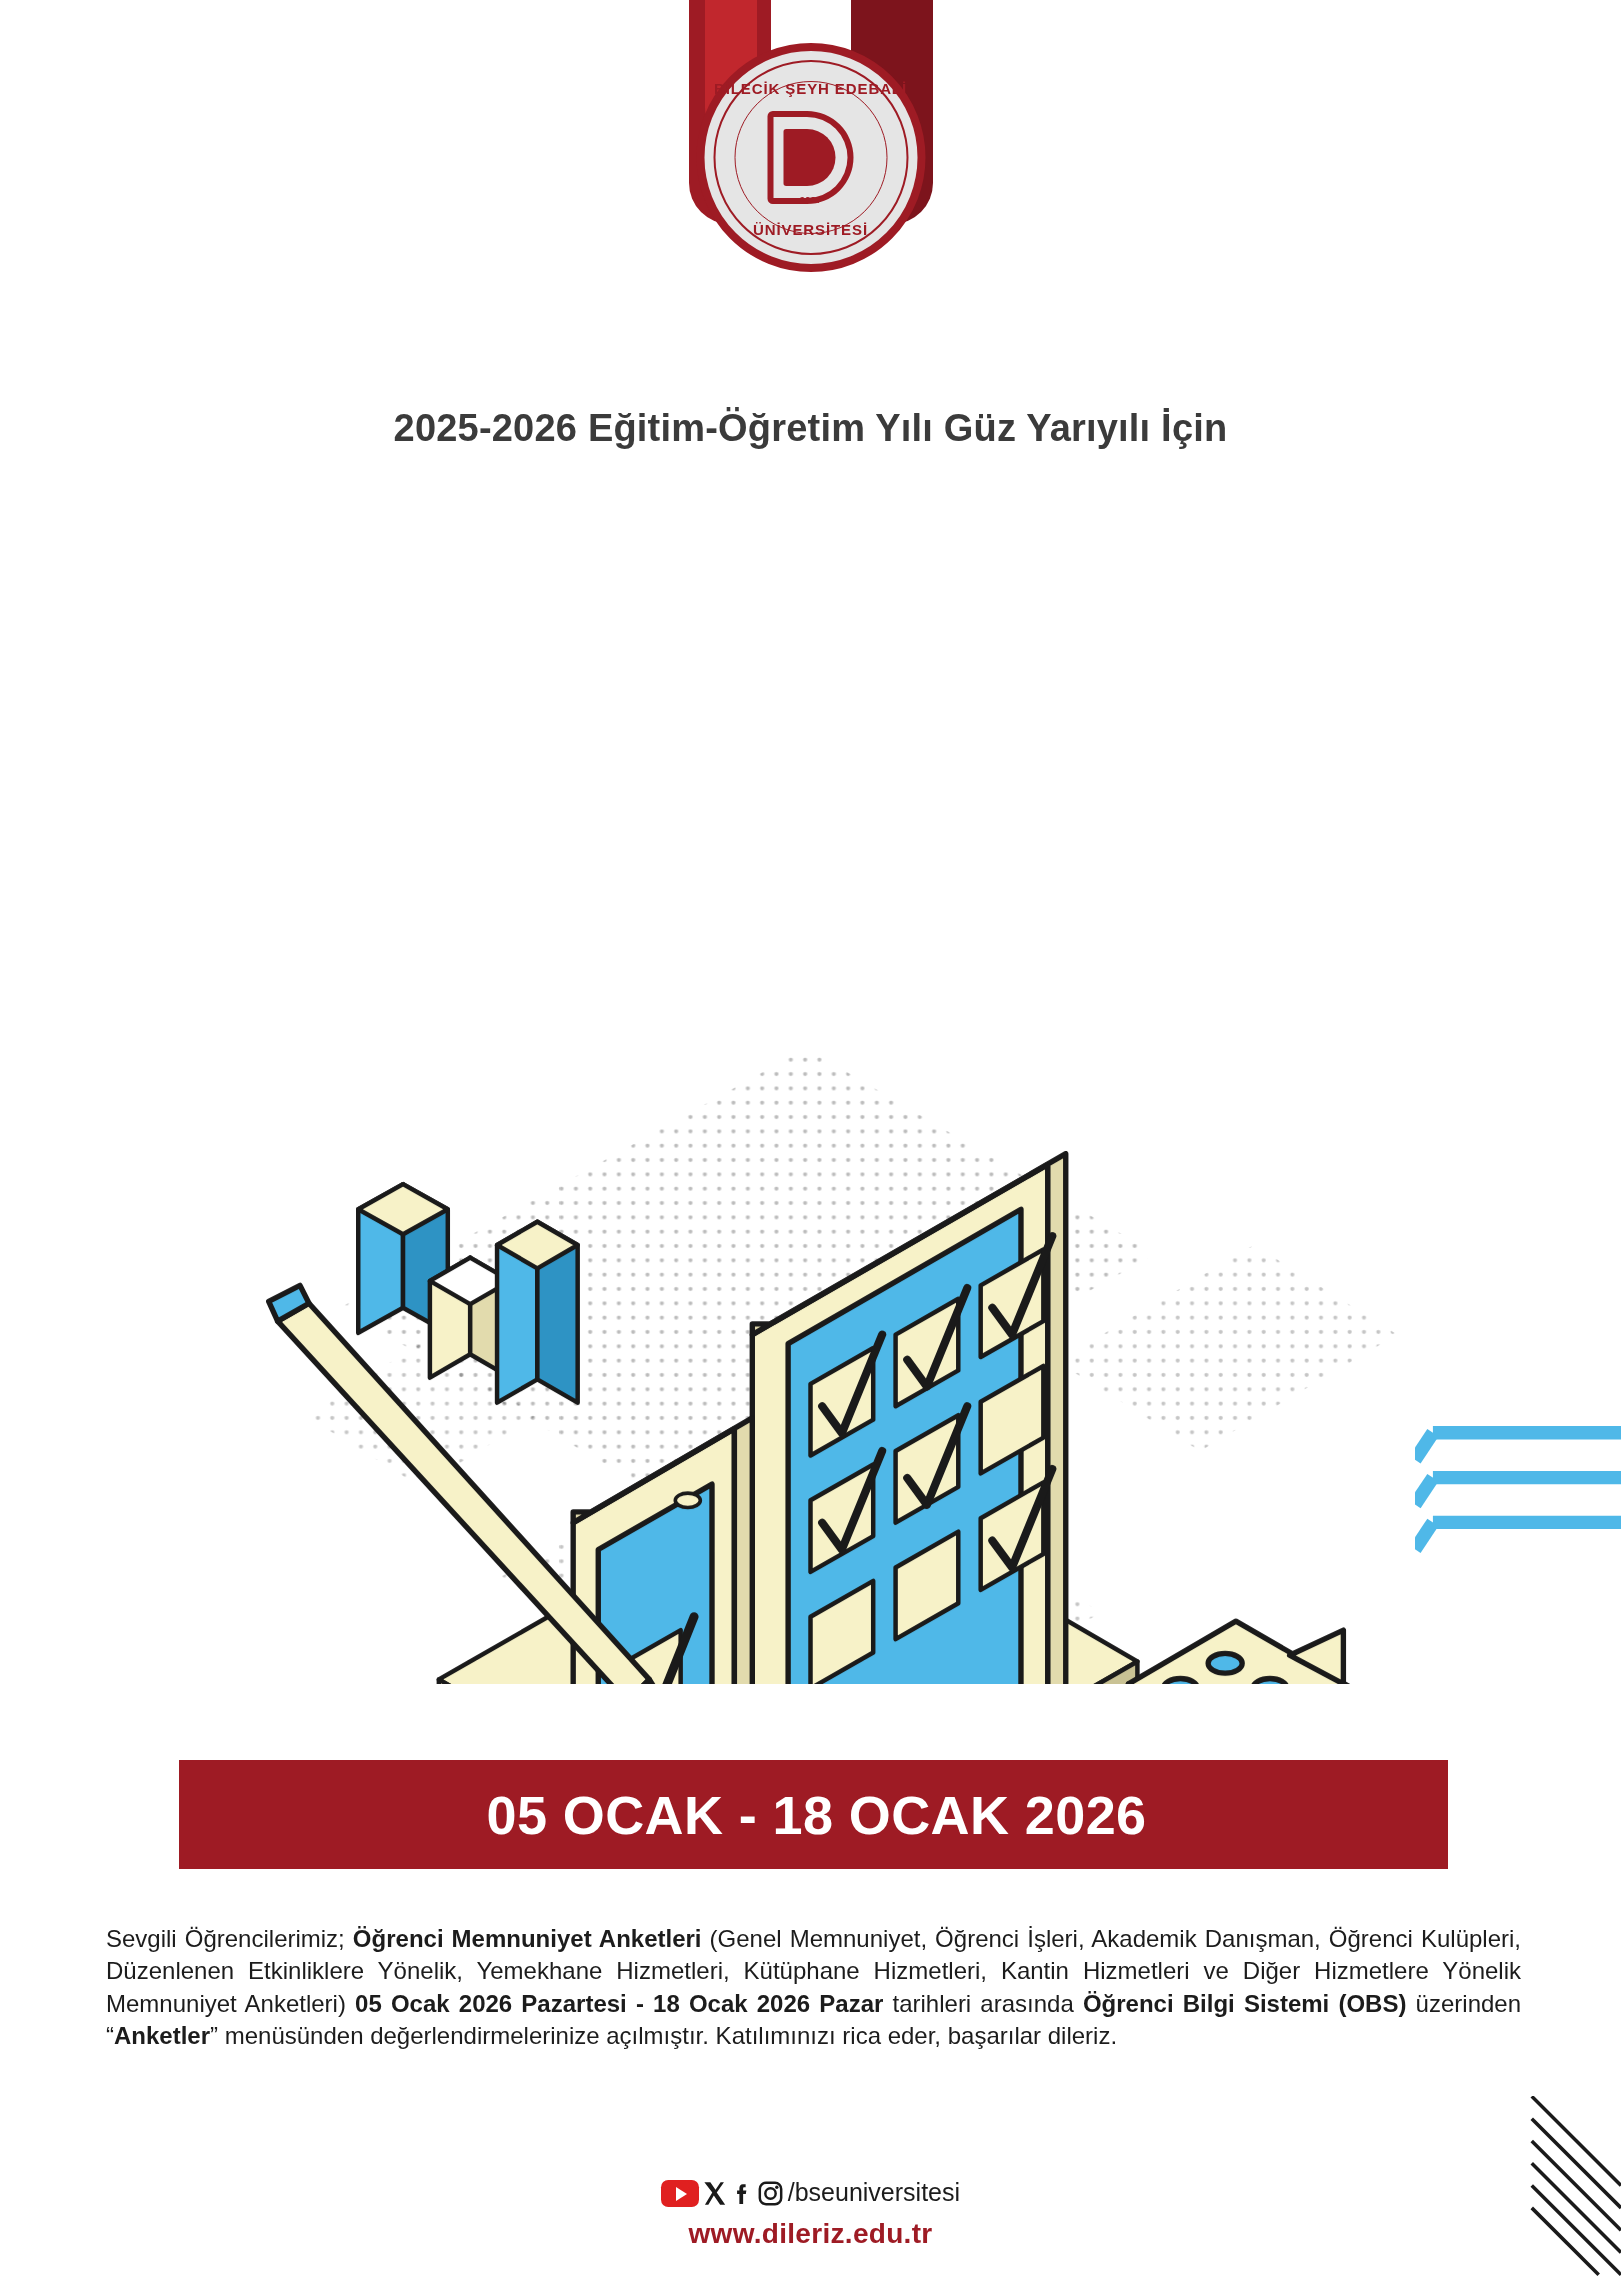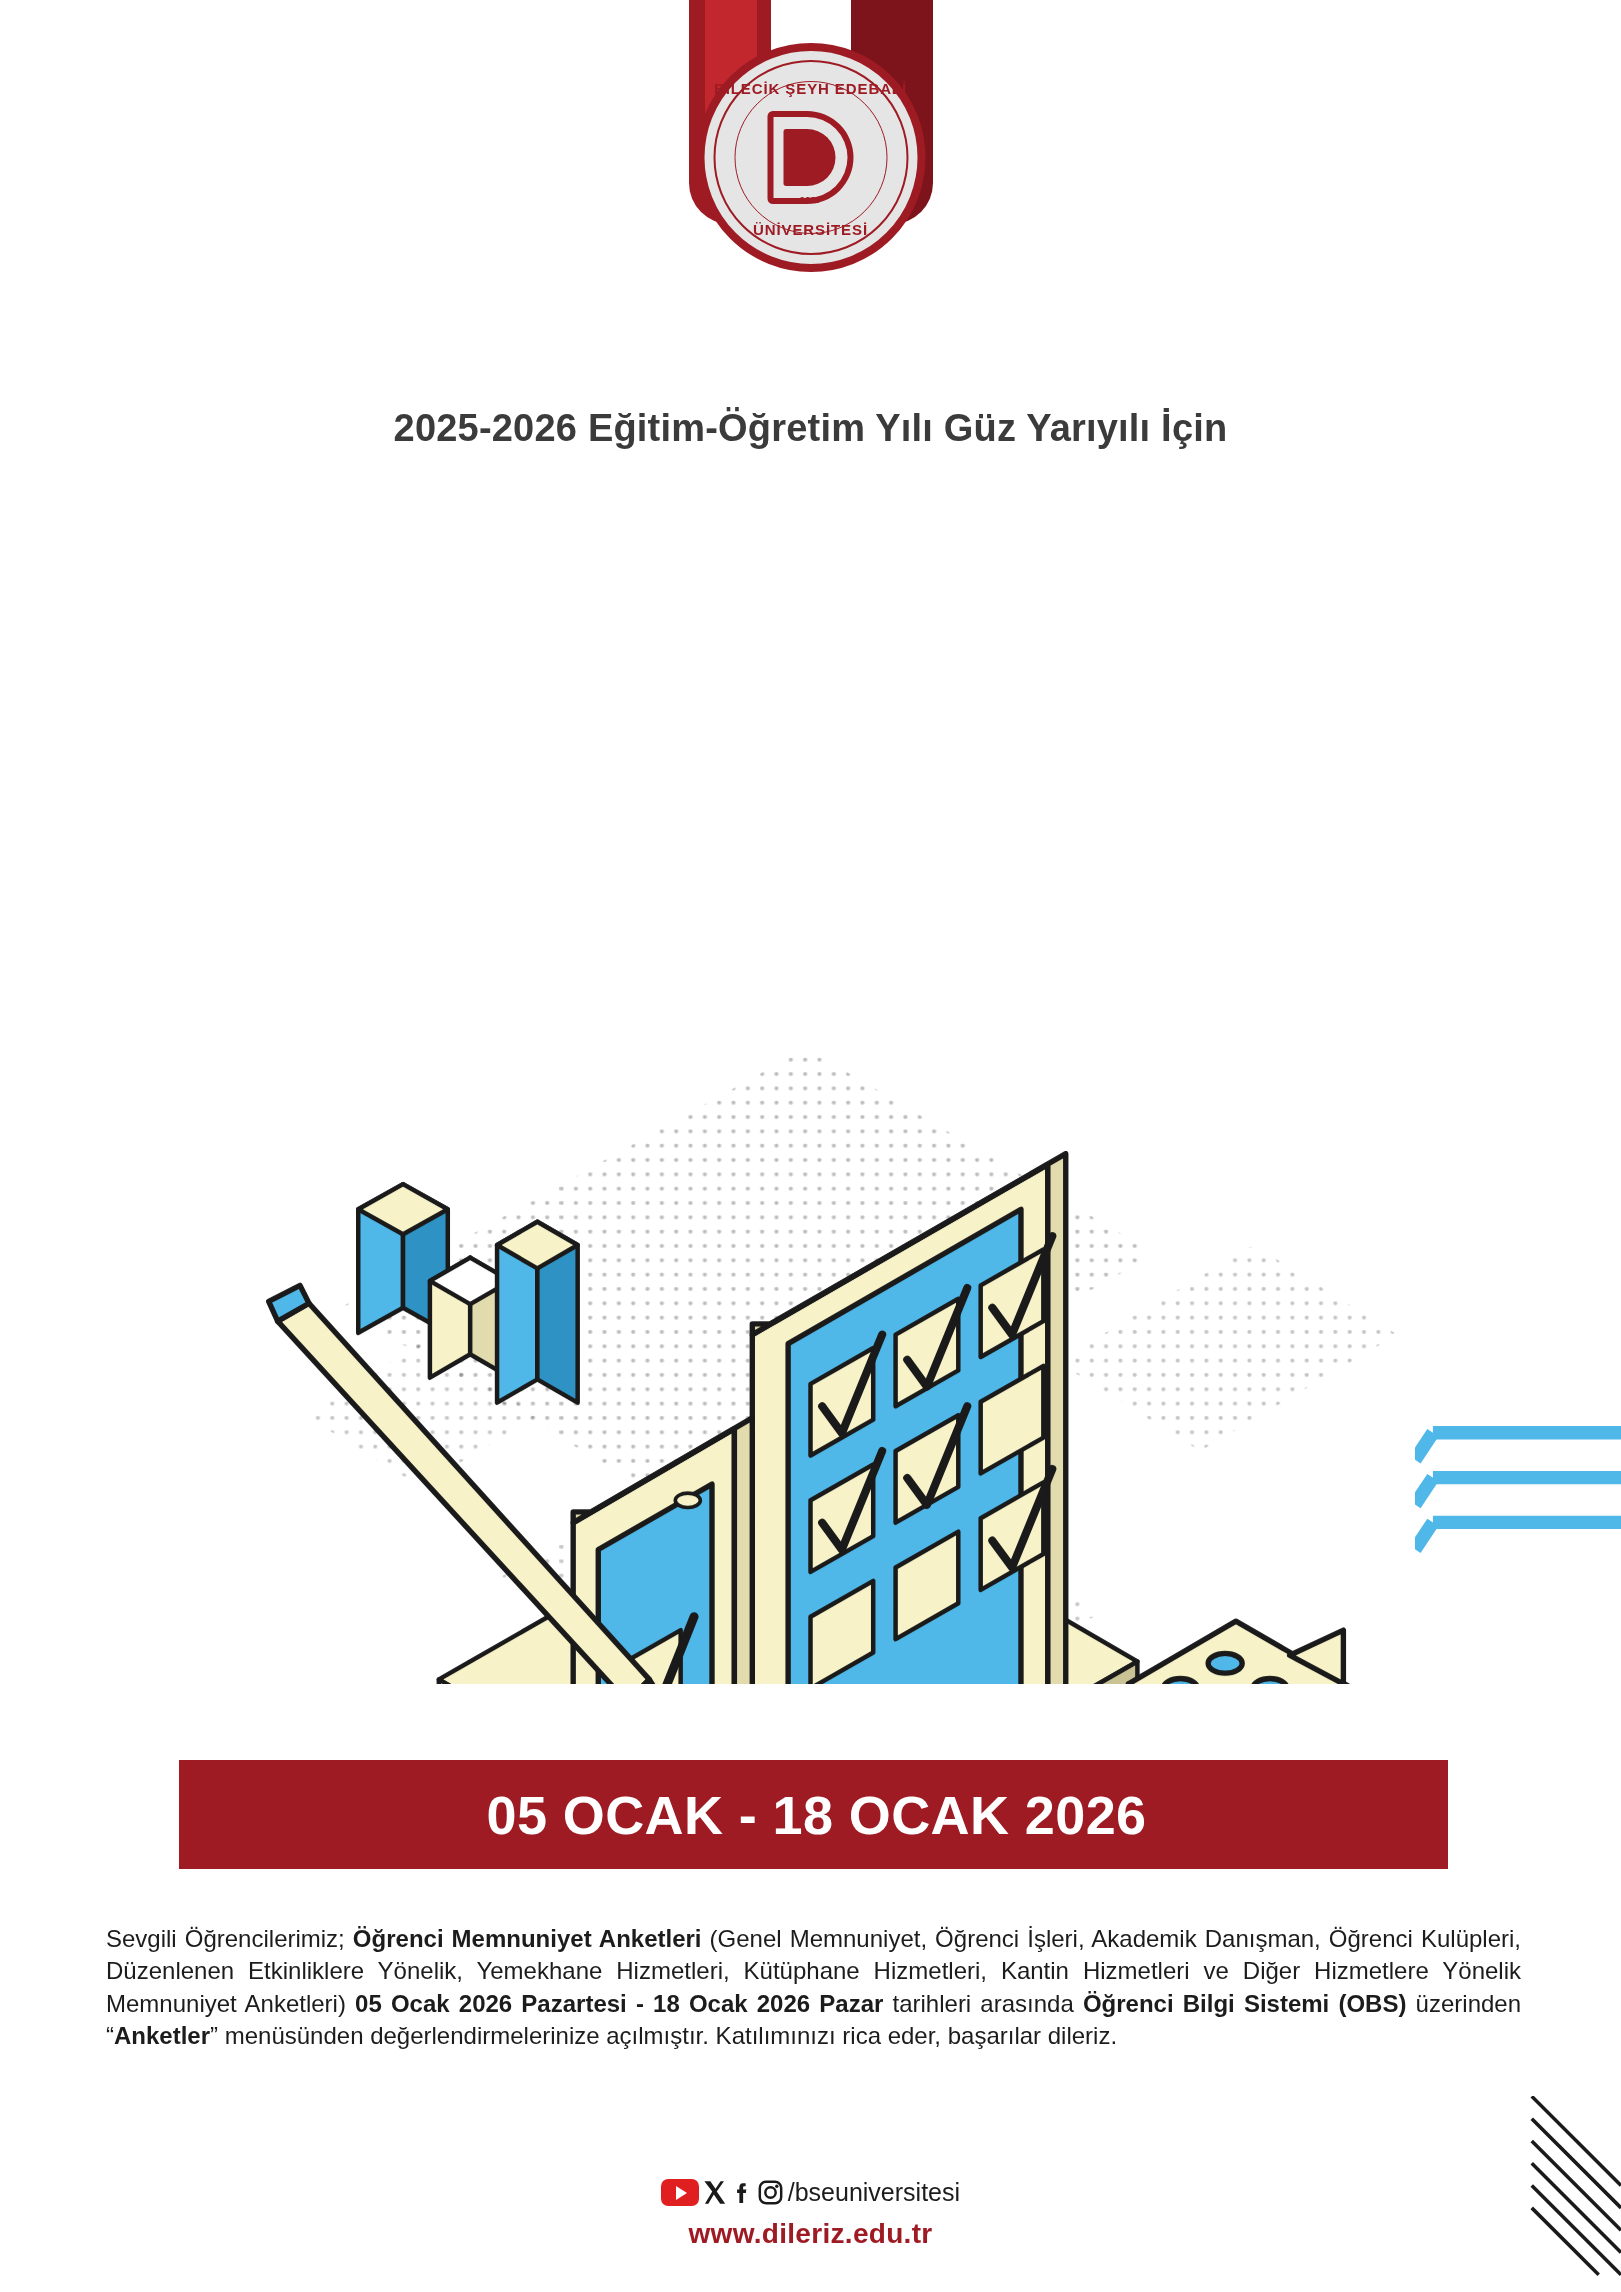--- a/index.html
+++ b/index.html
@@ -178,21 +178,21 @@
 
   
   .footer{
     position:absolute;
     bottom: 43px;
     left:0; right:0;
     text-align:center;
   }
   .social-row{
     display:flex;
-    align-items:center;
+    align-items:flex-end;
     justify-content:center;
     gap: 2px;
     margin-bottom: 10.7px;
   }
   .social-row .handle{
     font-size: 25px;
     color:#1c1c1c;
     font-weight:500;
     margin-left: 1.8px;
   }

